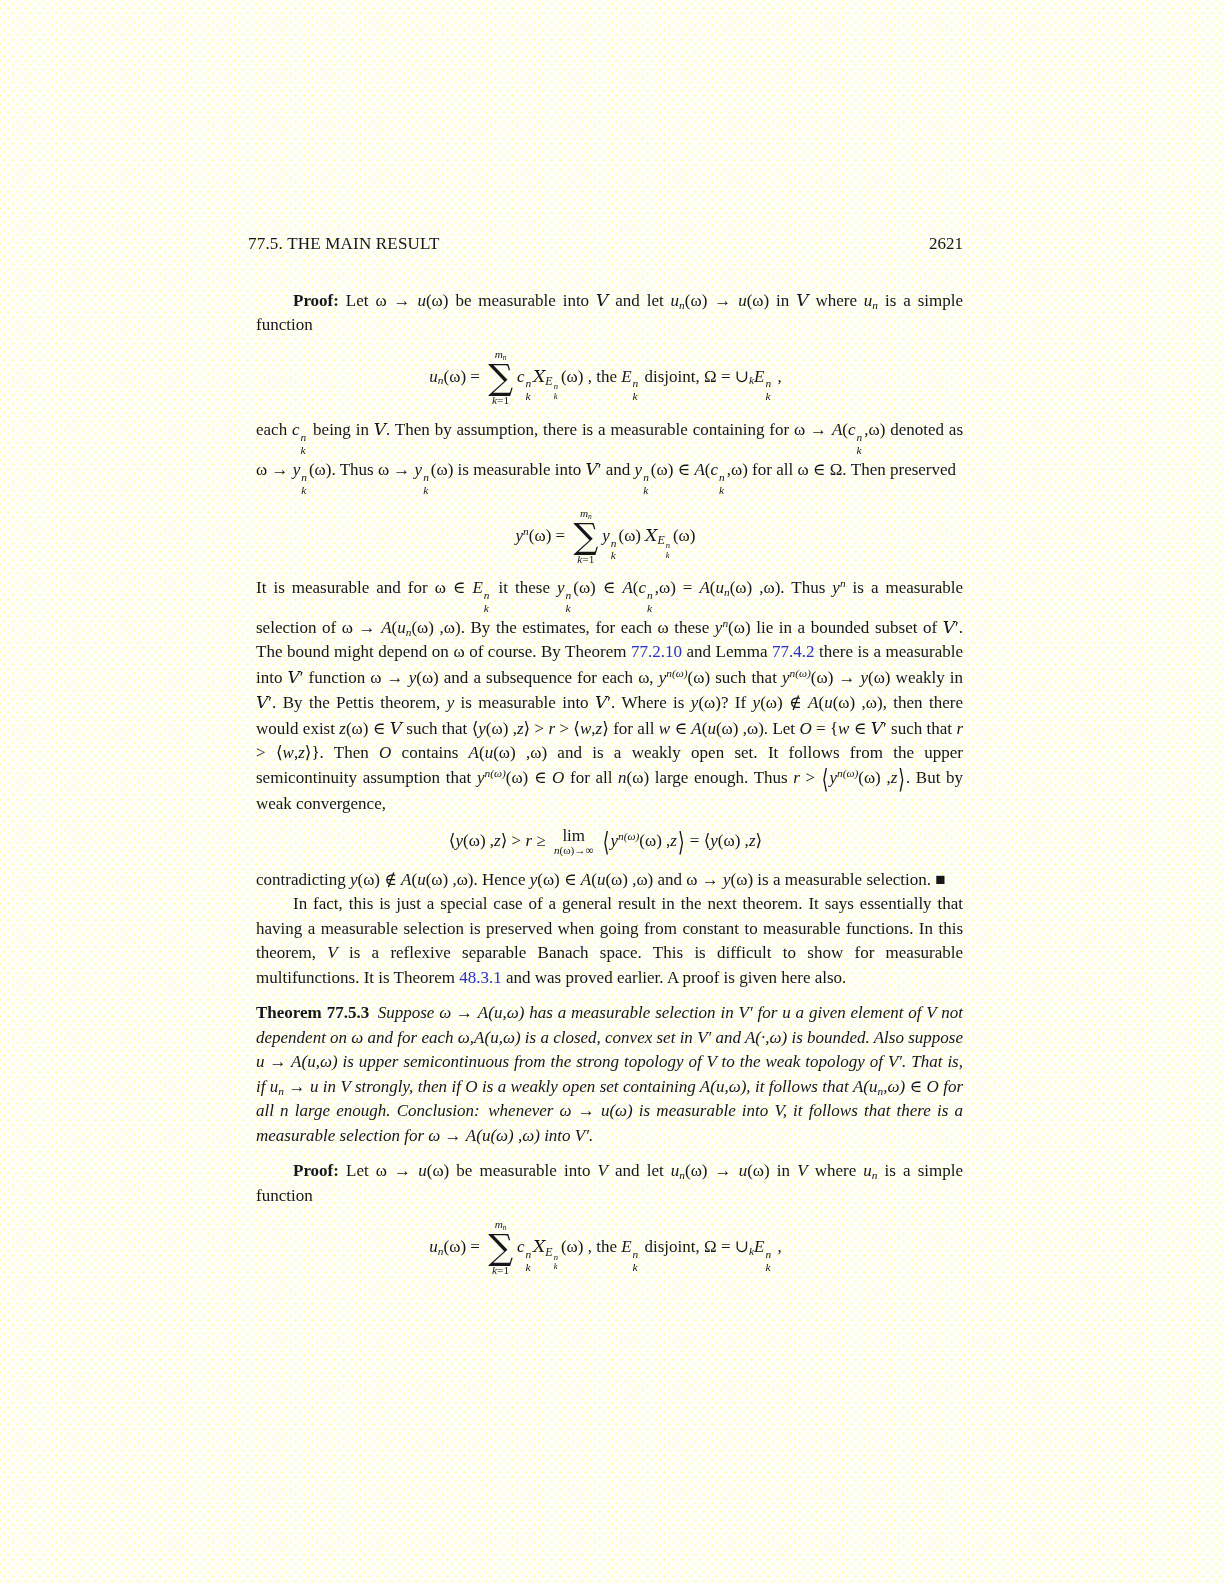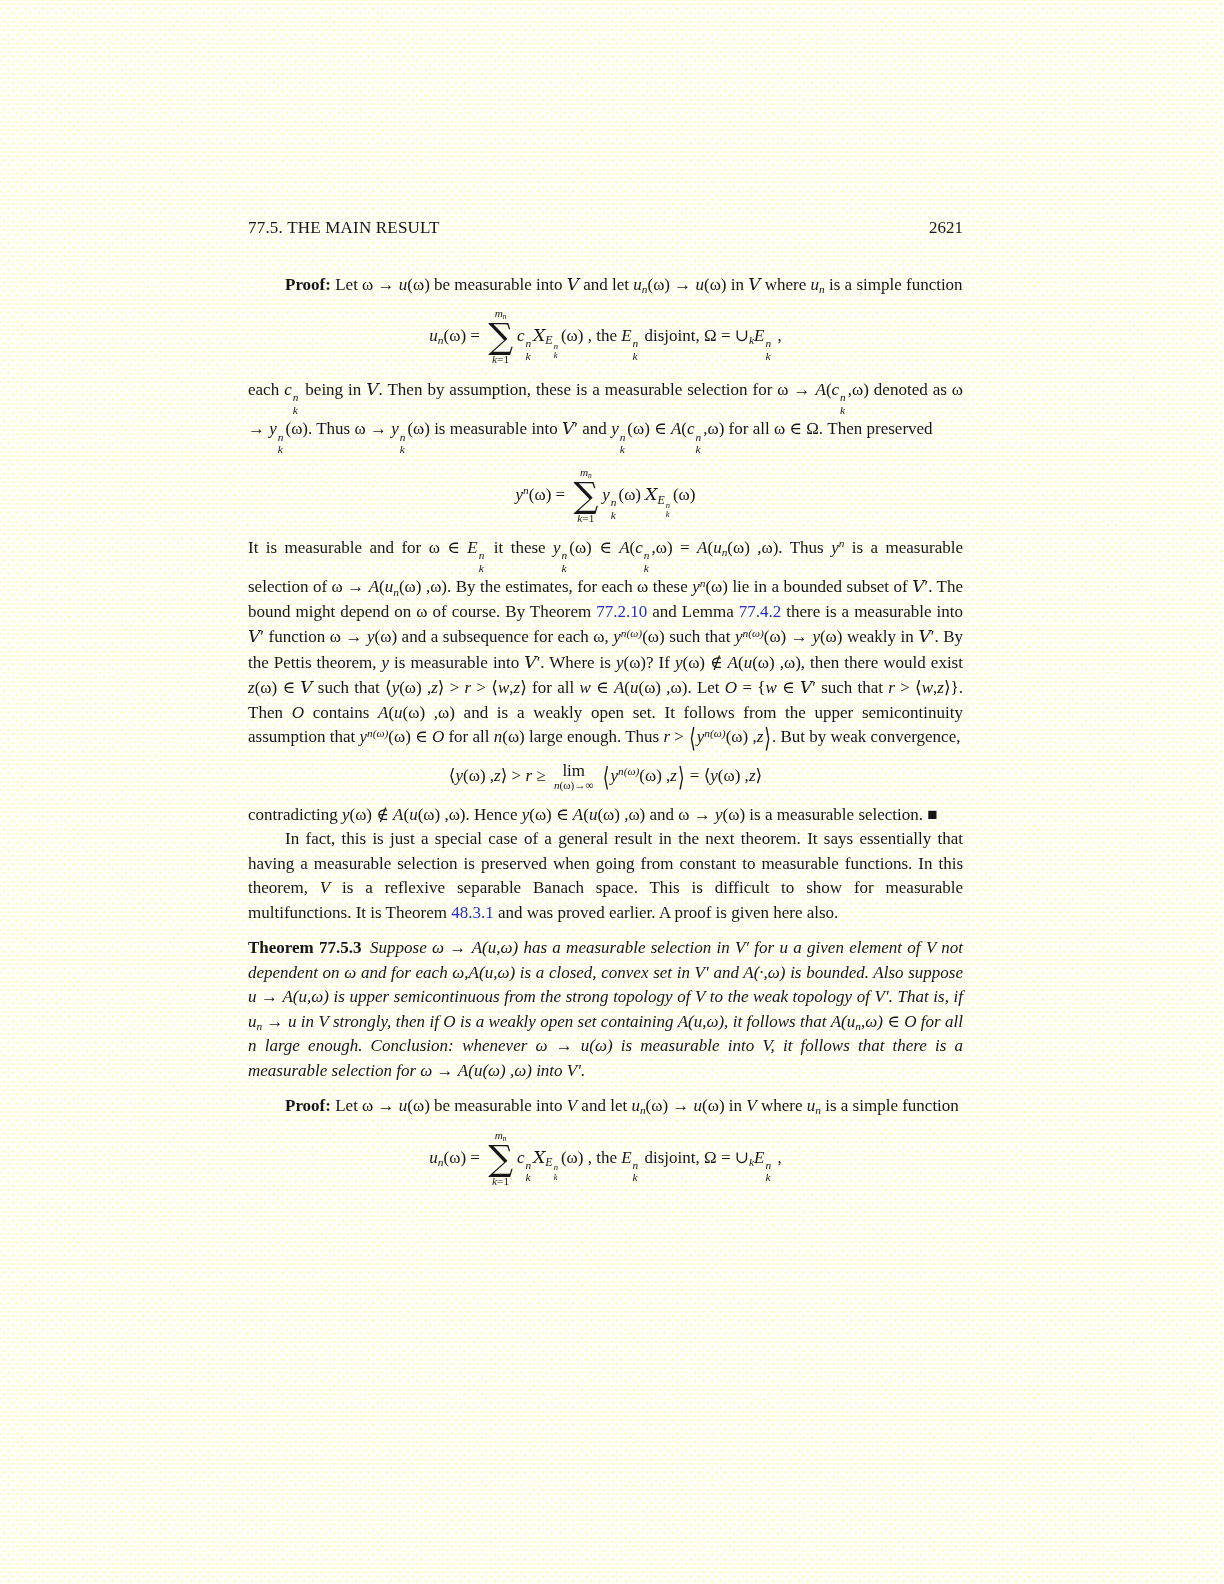--- a/index.html
+++ b/index.html
@@ -10,24 +10,24 @@
     background-image:
       radial-gradient(circle, var(--dot,#ffff9e) 0.9px, rgba(255,255,255,0) 1.2px),
       radial-gradient(circle, var(--dot,#ffff9e) 0.9px, rgba(255,255,255,0) 1.2px);
     background-size:8.7px 8.7px;
     background-position:0 0,4.35px 4.35px;
     color:var(--ink,#161616);
     font-family:"Liberation Serif","DejaVu Serif","DejaVu Sans",serif;
     font-size:17px;line-height:24.5px;
     overflow:hidden;
   }
-  .sheet{position:absolute;left:248px;top:216px;width:715px;}
+  .sheet{position:absolute;left:248px;top:232px;width:715px;}
   .pagehead{display:flex;justify-content:space-between;align-items:baseline;margin-bottom:31px;}
   .pagehead .sec{letter-spacing:0.2px;}
-  .p,.thm{text-align:justify;}
+  .p,.thm{text-align:justify;margin-left:8px;}
   .indent{text-indent:37px;}
   .gap{margin-top:11px;}
   .thm{font-style:italic;}
   .eq{text-align:center;margin:10px 0;line-height:1;}
   
   .r.i{font-style:italic;}
   .r.b{font-weight:700;}
   .r.bi{font-weight:400;font-style:italic;}
   .r.bthm{font-weight:700;font-style:normal;}
   .r.cal{font-style:italic;font-family:"DejaVu Serif",serif;}
@@ -72,21 +72,21 @@
             </span></span><span class="r">(ω) ,  the </span><span class="r i">E</span><span class="ssk">
             <span class="ssr">n</span>
             <span class="ssr">k</span>
           </span><span class="r"> disjoint, Ω = ∪</span><span class="r is">k</span><span class="r i">E</span><span class="ssk">
             <span class="ssr">n</span>
             <span class="ssr">k</span>
           </span><span class="r"> ,</span></div>
         <div class="p"><span class="r">each </span><span class="r i">c</span><span class="ssk">
             <span class="ssr">n</span>
             <span class="ssr">k</span>
-          </span><span class="r"> being in </span><span class="r cal">V</span><span class="r">. Then by assumption, these is a measurable selection for ω → </span><span class="r i">A</span><span class="r">(</span><span class="r i">c</span><span class="ssk">
+          </span><span class="r"> being in </span><span class="r cal">V</span><span class="r">. Then by assumption, there is a measurable containing for ω → </span><span class="r i">A</span><span class="r">(</span><span class="r i">c</span><span class="ssk">
             <span class="ssr">n</span>
             <span class="ssr">k</span>
           </span><span class="r">,ω) denoted as ω → </span><span class="r i">y</span><span class="ssk">
             <span class="ssr">n</span>
             <span class="ssr">k</span>
           </span><span class="r">(ω). Thus ω → </span><span class="r i">y</span><span class="ssk">
             <span class="ssr">n</span>
             <span class="ssr">k</span>
           </span><span class="r">(ω) is measurable into </span><span class="r cal">V</span><span class="r">′ and </span><span class="r i">y</span><span class="ssk">
             <span class="ssr">n</span>

